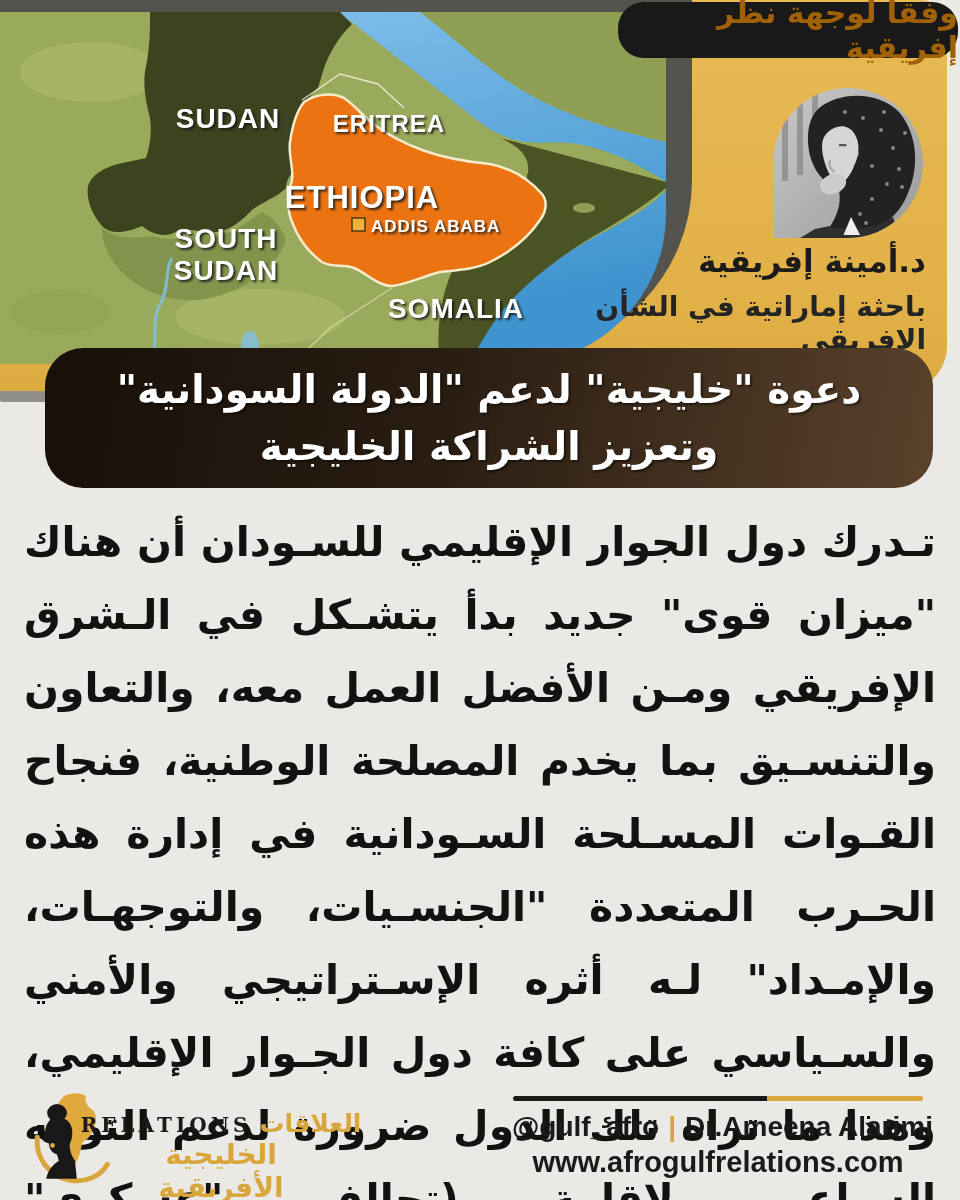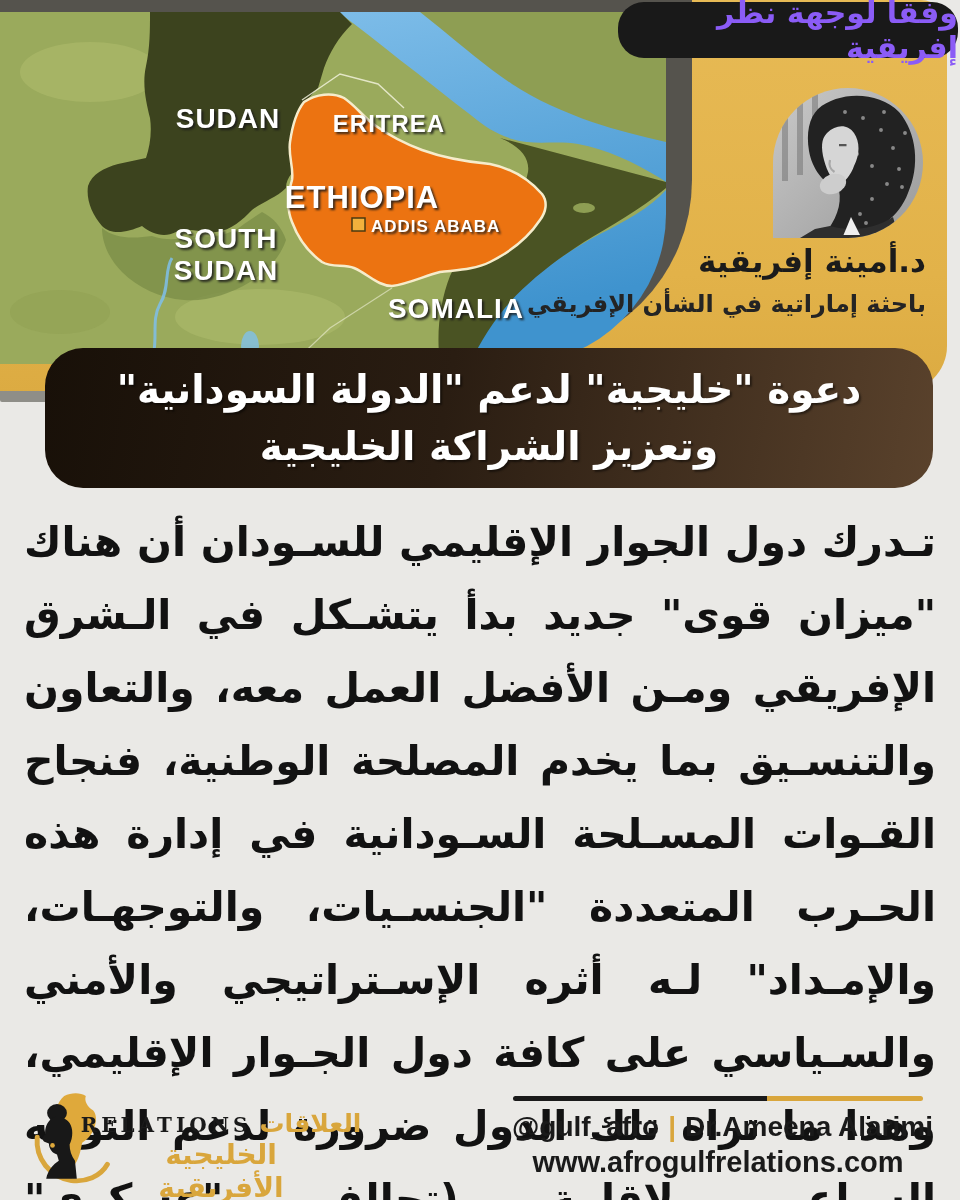--- a/index.html
+++ b/index.html
@@ -30,37 +30,37 @@
   .mlabel{
     font-family:"Liberation Sans",sans-serif;font-weight:bold;fill:#FFFFFF;
     filter:drop-shadow(2px 2px 0.8px rgba(25,25,25,0.85));
     letter-spacing:1px;
   }
   
   .badge{
     position:absolute;left:618px;top:2px;width:340px;height:56px;
     background:#191919;border-radius:26px;
     display:flex;align-items:center;justify-content:center;
-    color:#8b5cf6;font-size:30px;font-weight:bold;direction:rtl;
+    color:#a16207;font-size:30px;font-weight:bold;direction:rtl;
   }
   
   .portrait{
     position:absolute;left:773px;top:88px;width:150px;height:150px;
     border-radius:50% 50% 50% 0;overflow:hidden;
     background:linear-gradient(135deg,#C9C9C9,#9A9A9A);
   }
   .author-name{
     position:absolute;right:34px;top:243px;width:380px;
     direction:rtl;text-align:right;color:#1B1B1B;
     font-size:31px;font-weight:bold;
   }
   .author-role{
     position:absolute;right:34px;top:290px;width:420px;
     direction:rtl;text-align:right;color:#242424;
-    font-size:24px;font-weight:bold;
+    font-size:28px;font-weight:bold;
   }
   
   .banner{
     position:absolute;left:45px;top:348px;width:888px;height:140px;
     border-radius:38px;
     background:linear-gradient(100deg,#181008 0%,#2A1D12 45%,#5A422C 100%);
     display:flex;flex-direction:column;align-items:center;justify-content:center;
     color:#FFFFFF;direction:rtl;text-align:center;
     font-size:39px;font-weight:bold;line-height:57px;
     text-shadow:2px 2px 2px rgba(0,0,0,.45);

